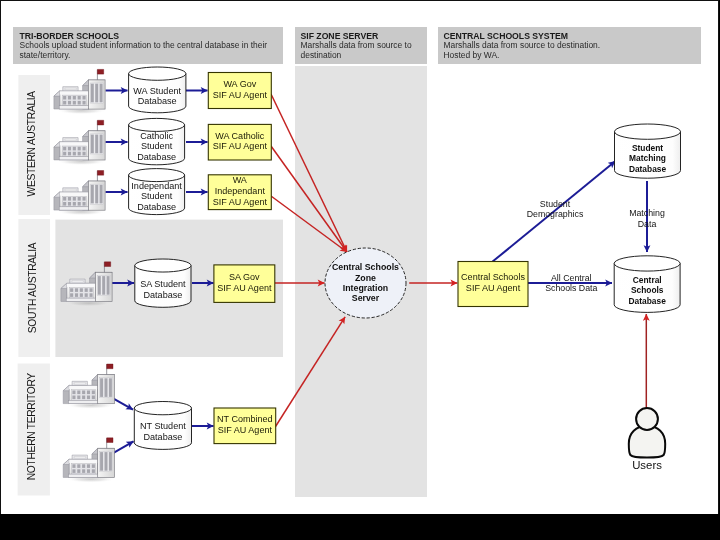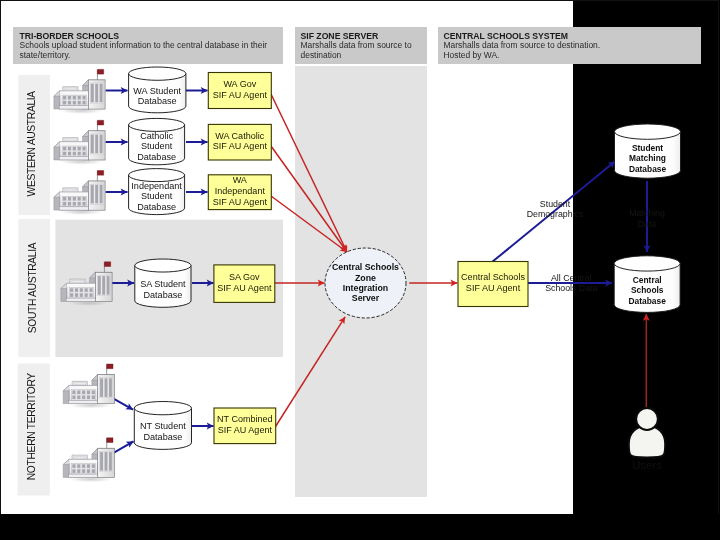--- a/index.html
+++ b/index.html
@@ -1,17 +1,17 @@
 <!DOCTYPE html>
 <html><head>
 <meta charset="utf-8">
 <style>
   html,body{margin:0;padding:0;background:#000;}
   body{width:720px;height:540px;overflow:hidden;font-family:"Liberation Sans",sans-serif;}
-  #page{position:absolute;left:0;top:0;width:573px;height:514px;background:#ffffff;}
+  #page{position:absolute;left:0;top:0;width:719px;height:514px;background:#ffffff;}
   #frame{position:absolute;left:0;top:0;width:719px;height:514px;border-top:1.2px solid #111;border-left:1.2px solid #111;border-right:1.2px solid #111;box-sizing:border-box;}
   #stage{position:absolute;left:0;top:0;}
   text{font-family:"Liberation Sans",sans-serif;}
   .hd-title{font-size:8.7px;font-weight:bold;fill:#1a1a1a;letter-spacing:-0.02px;}
   .hd-desc{font-size:8.45px;fill:#2b2b2b;}
   .region-label{font-size:10.3px;fill:#141414;letter-spacing:-0.33px;}
   .db-text{font-size:9.1px;fill:#151515;text-anchor:middle;}
   .db-text-b{font-size:8.4px;font-weight:bold;fill:#0e0e0e;text-anchor:middle;}
   .agent-text{font-size:9.05px;fill:#1a1a08;text-anchor:middle;}
   .srv-text{font-size:8.8px;font-weight:bold;fill:#101010;text-anchor:middle;}

